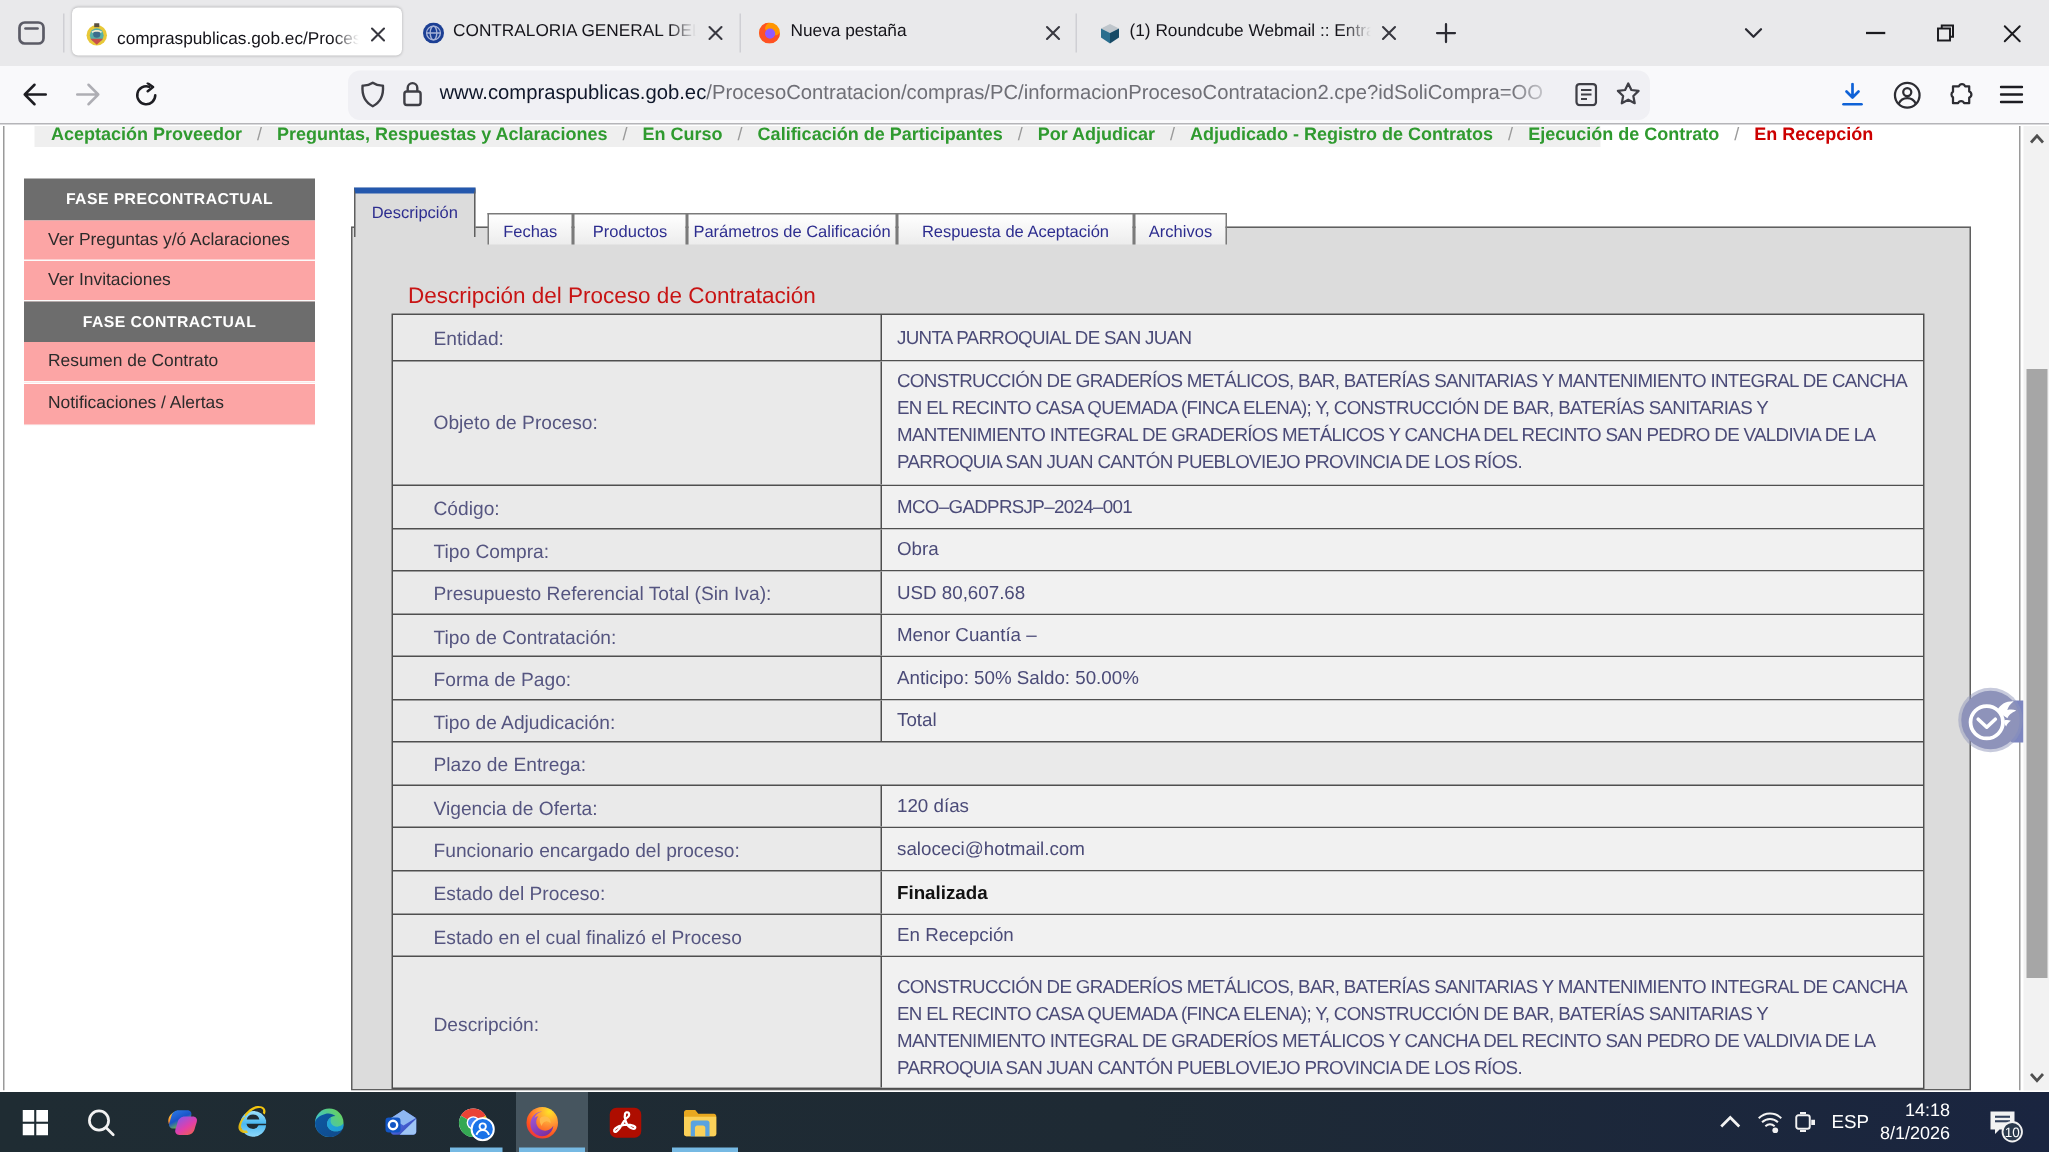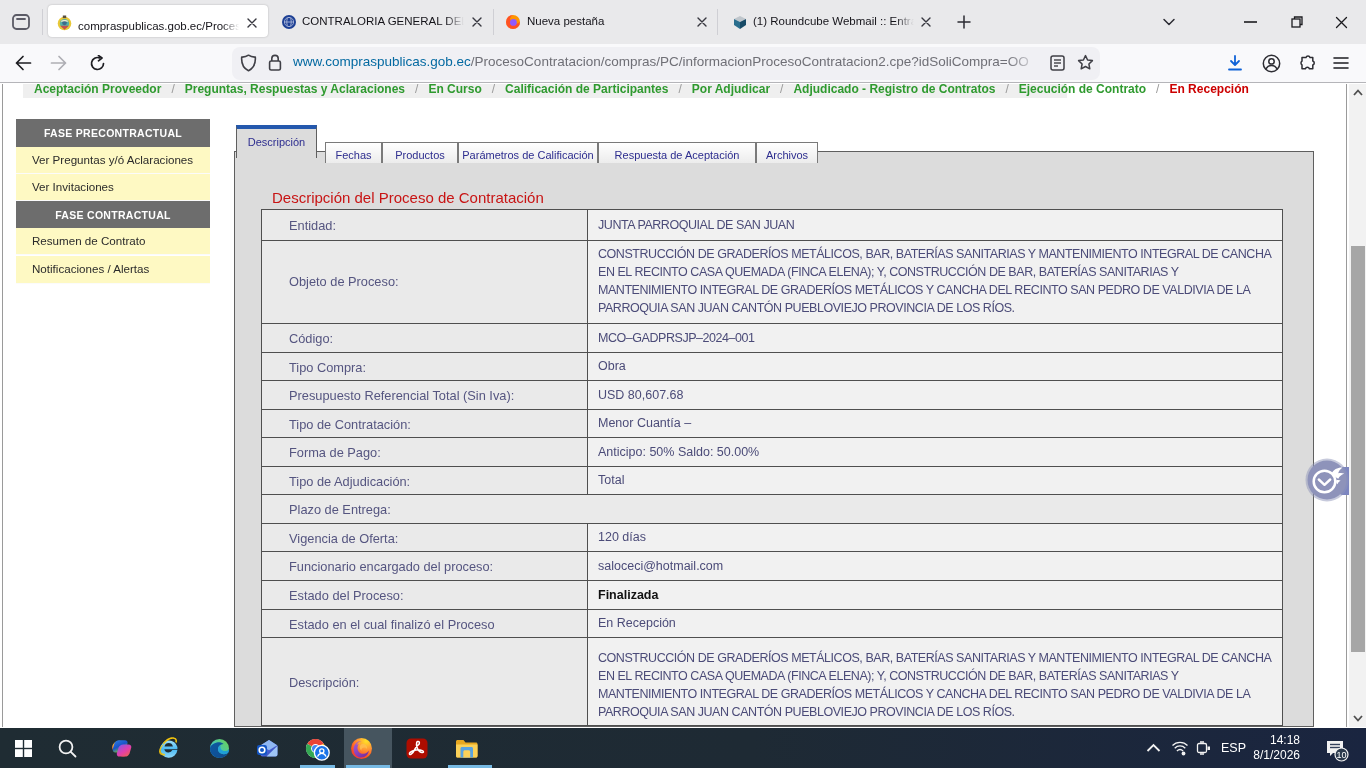--- a/index.html
+++ b/index.html
@@ -16,21 +16,21 @@
   
   #urlbar { position:absolute; left:0; top:44px; width:1366px; height:39px; background:#f9f9fb; border-bottom:1px solid #b5b5b9; }
   #urlpill { position:absolute; left:232px; top:2.5px; width:868px; height:33px; background:#f0f0f4; border-radius:8px; }
   
   #content { position:absolute; left:0; top:84px; width:1349px; height:643px; background:#fff; overflow:hidden; }
   #crumbband { position:absolute; left:23px; top:-4px; width:1044px; height:18px; line-height:18px; background:#efefef; font-size:12px; font-weight:bold; color:#2f9a2f; white-space:nowrap; padding-left:11px; }
   #crumbband span.sep { color:#9a9a9a; font-weight:normal; padding:0 10px; }
   #crumbband span.red { color:#cc0000; }
   
   .sbhead { position:absolute; left:16px; width:194px; height:28px; background:#6d6d6d; color:#fff; font-size:10.5px; font-weight:bold; letter-spacing:.3px; text-align:center; line-height:28px; }
-  .sbitem { position:absolute; left:16px; width:194px; height:27px; background:#fef9c3; color:#2b2b2b; font-size:11.6px; line-height:26px; padding-left:16px; border-bottom:1px solid #fbfbfb; }
+  .sbitem { position:absolute; left:16px; width:194px; height:27px; background:#fca5a5; color:#2b2b2b; font-size:11.6px; line-height:26px; padding-left:16px; border-bottom:1px solid #fbfbfb; }
   
   #panel { position:absolute; left:234px; top:67px; width:1080px; height:576px; background:#dcdcdc; border:1px solid #5f5f5f; }
   .ptab { position:absolute; top:45.5px; height:21.5px; background:linear-gradient(#ffffff,#ececec); border:1px solid #7a7a7a; border-bottom:none; color:#2d2d8f; font-size:11px; line-height:20px; padding-top:2px; text-align:center; white-space:nowrap;margin-top:12px; }
   #ptab-active { position:absolute; left:236px; top:41px; width:81px; height:33px; background:#dcdcdc; border-left:1px solid #5f5f5f; border-right:1px solid #5f5f5f; border-top:4px solid #2458ad; color:#2d2d8f; font-size:11px; text-align:center; line-height:27px; z-index:3; }
   #ptitle { position:absolute; left:272px; top:105px; color:#c81414; font-size:15px; font-weight:normal; }
   
   #ptable { position:absolute; left:261px; top:125px; width:1022px; border:1px solid #4f4f4f; background:#eaeaea; }
   .trow { position:relative; border-bottom:1px solid #4f4f4f; width:100%; }
   .trow:last-child { border-bottom:none; }
   .tlabel { position:absolute; left:27px; top:0; width:295px; color:#555580; font-size:12.8px; }
@@ -149,21 +149,21 @@
     <div id="urlpill">
 
       <svg class="abs" style="left:8px;top:7px" width="17" height="18" viewBox="0 0 17 18">
           <path d="M8.5 1.2 C10.5 2.6 13 3.2 15.3 3.1 C15.8 9.5 13.5 14.3 8.5 16.8 C3.5 14.3 1.2 9.5 1.7 3.1 C4 3.2 6.5 2.6 8.5 1.2 Z" fill="none" stroke="#3f3f46" stroke-width="1.6" stroke-linejoin="round"></path>
         </svg>
 
       <svg class="abs" style="left:36px;top:7px" width="14" height="18" viewBox="0 0 14 18">
           <rect x="1.6" y="7" width="10.8" height="9" rx="1.6" fill="none" stroke="#3f3f46" stroke-width="1.6"></rect>
           <path d="M3.8 7 L3.8 4.6 A3.2 3.2 0 0 1 10.2 4.6 L10.2 7" fill="none" stroke="#3f3f46" stroke-width="1.6"></path>
         </svg>
-      <div class="abs" style="left:61px;top:7.5px;font-size:13.5px;color:#6f6f76;white-space:nowrap;width:975px;overflow:hidden;"><span style="color:#0369a1">www.compraspublicas.gob.ec</span>/ProcesoContratacion/compras/PC/informacionProcesoContratacion2.cpe?idSoliCompra=OO</div>
+      <div class="abs" style="left:61px;top:7.5px;font-size:13.5px;color:#6f6f76;white-space:nowrap;width:975px;overflow:hidden;"><span style="color:#0f172a">www.compraspublicas.gob.ec</span>/ProcesoContratacion/compras/PC/informacionProcesoContratacion2.cpe?idSoliCompra=OO</div>
       <div class="abs" style="left:775px;top:0;width:40px;height:32px;background:linear-gradient(90deg,rgba(240,240,244,0),#f0f0f4 80%)"></div>
 
       <svg class="abs" style="left:818px;top:8px" width="15" height="16" viewBox="0 0 15 16">
           <rect x="1" y="1" width="13" height="14" rx="2" fill="none" stroke="#3f3f46" stroke-width="1.5"></rect>
           <line x1="4" y1="5" x2="11" y2="5" stroke="#3f3f46" stroke-width="1.4"></line>
           <line x1="4" y1="8" x2="11" y2="8" stroke="#3f3f46" stroke-width="1.4"></line>
           <line x1="4" y1="11" x2="8" y2="11" stroke="#3f3f46" stroke-width="1.4"></line>
         </svg>
 
       <svg class="abs" style="left:845px;top:7px" width="17" height="17" viewBox="0 0 17 17">

